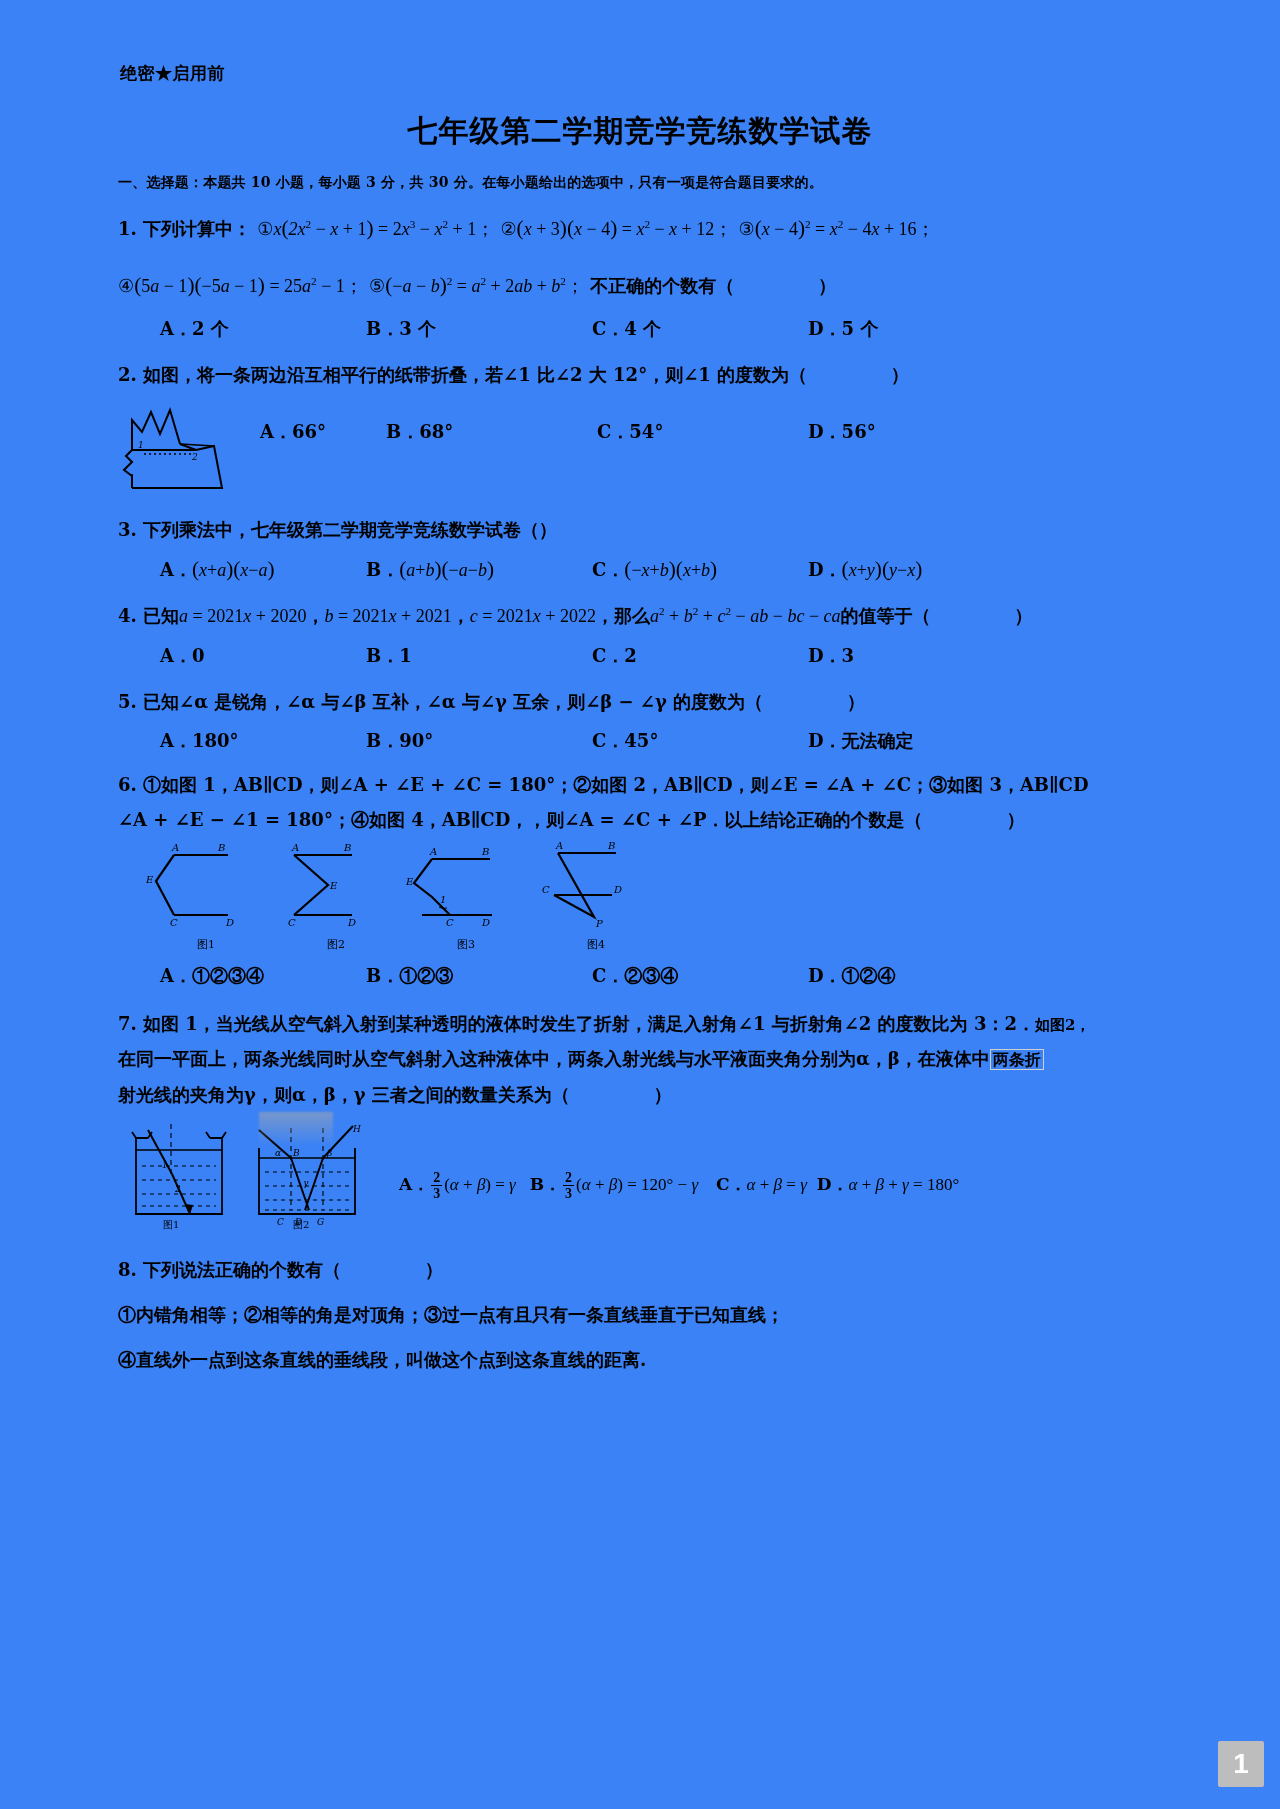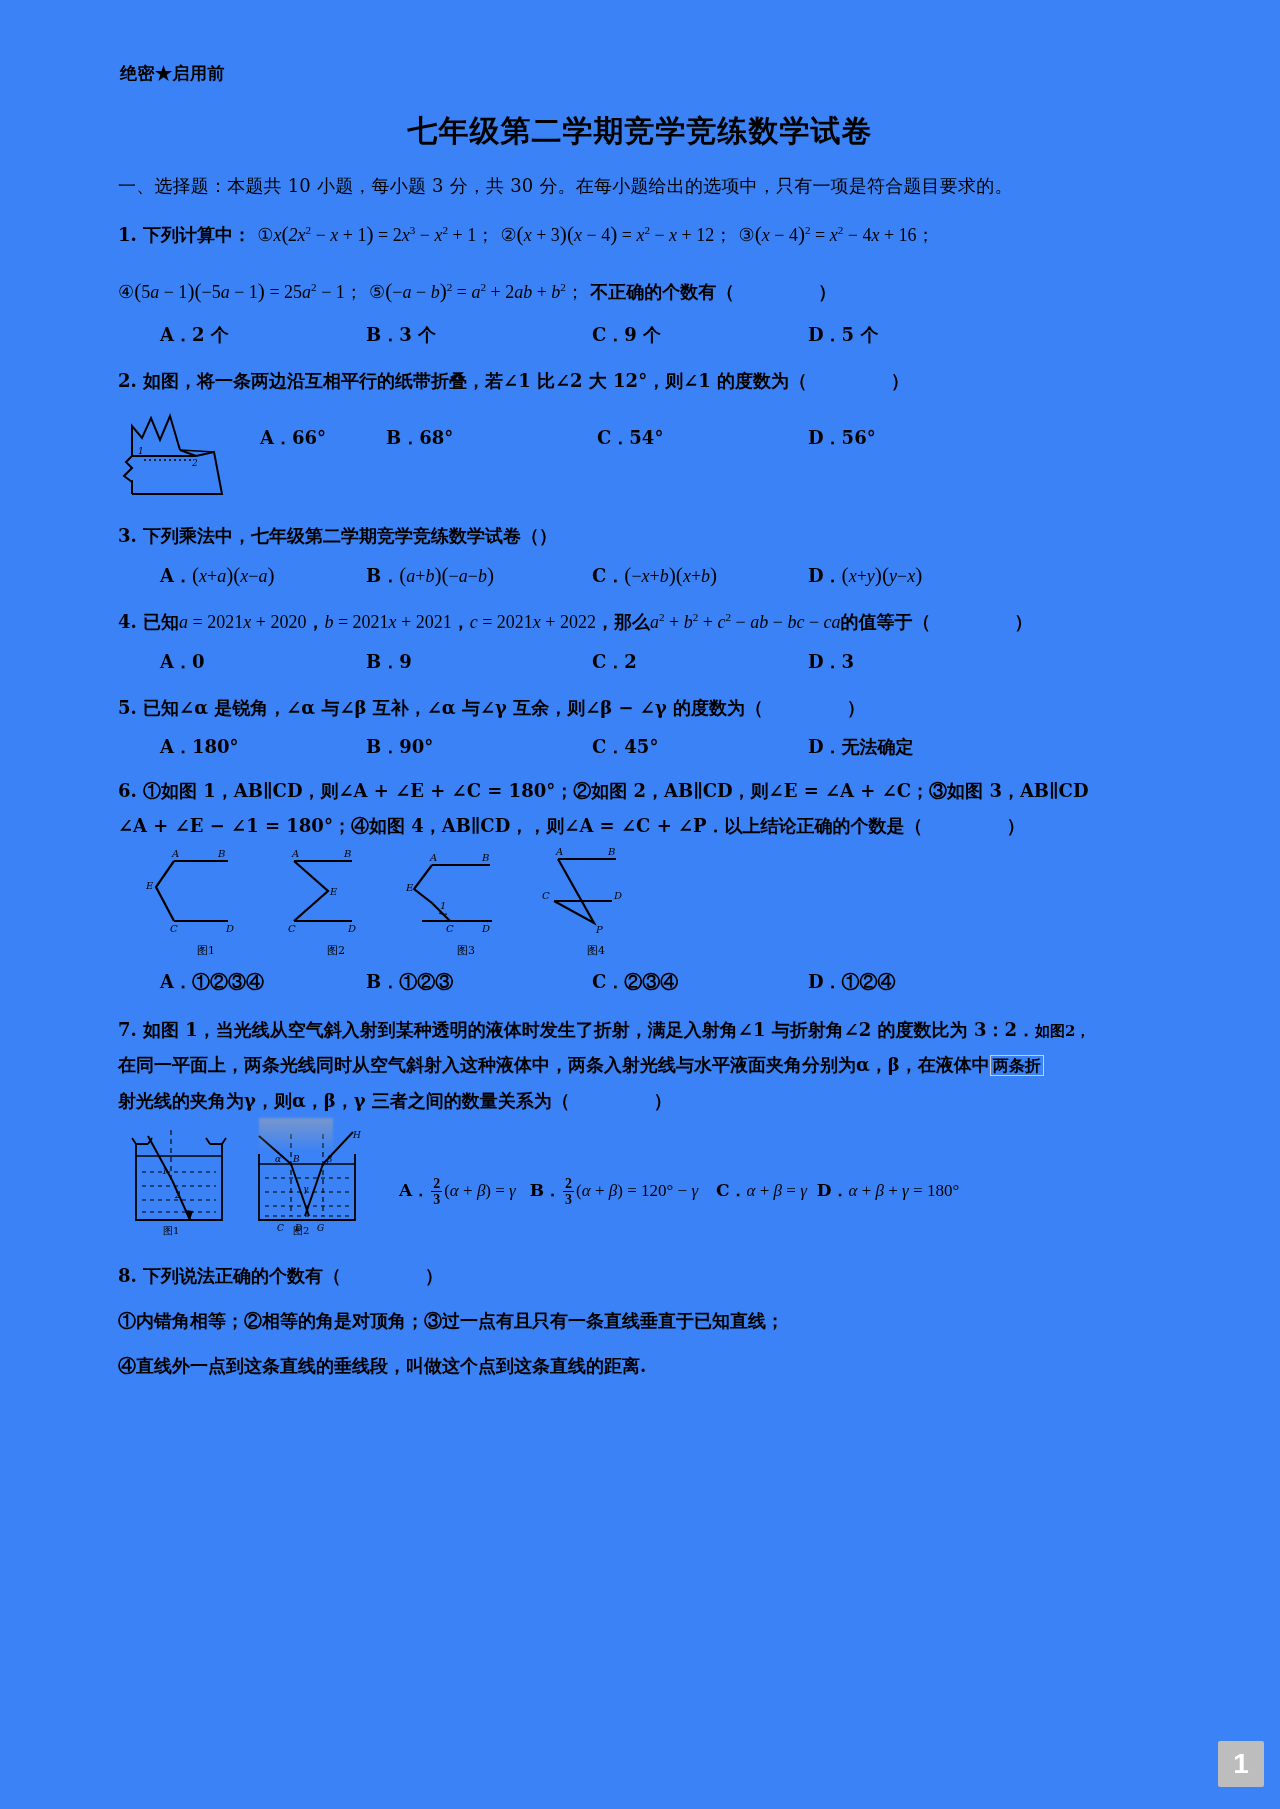--- a/index.html
+++ b/index.html
@@ -25,21 +25,21 @@
     margin:22px 0 0 2px;
   }
   .title{
     text-align:center;
     font-size:30px;
     font-weight:700;
     letter-spacing:1px;
     margin:26px 0 22px 0;
   }
   .section-head{
-    font-size:18px;font-weight:400;
+    font-size:14px;font-weight:700;
     margin:0 0 6px 0;
     letter-spacing:.2px;
   }
   .q{
     font-size:18px;
     line-height:1.95;
     margin:16px 0 0 0;
     font-weight:600;
   }
   .q .num{font-weight:700;}
@@ -124,21 +124,21 @@
     <span class="mr">③<span class="big">(</span><i class="m">x</i> − 4<span class="big">)</span><sup>2</sup> = <i class="m">x</i><sup>2</sup> − 4<i class="m">x</i> + 16；</span>
   </div>
   <div class="q cn">
     <span class="mr">④<span class="big">(</span>5<i class="m">a</i> − 1<span class="big">)(</span>−5<i class="m">a</i> − 1<span class="big">)</span> = 25<i class="m">a</i><sup>2</sup> − 1；</span>
     <span class="mr">⑤<span class="big">(</span>−<i class="m">a</i> − <i class="m">b</i><span class="big">)</span><sup>2</sup> = <i class="m">a</i><sup>2</sup> + 2<i class="m">ab</i> + <i class="m">b</i><sup>2</sup>；</span>
     <span>不正确的个数有（</span><span class="blank"></span>）
   </div>
   <div class="opts cn">
     <span class="opt-a">A．2 个</span>
     <span class="opt-b">B．3 个</span>
-    <span class="opt-c">C．9 个</span>
+    <span class="opt-c">C．4 个</span>
     <span class="opt-d">D．5 个</span>
   </div>
 
   <div class="q cn">
     <span class="num">2.</span>
     <span>如图，将一条两边沿互相平行的纸带折叠，若∠1 比∠2 大 12°，则∠1 的度数为（</span><span class="blank"></span>）
   </div>
 
   <div class="figrow" style="margin-top:6px;">
     <div style="width:130px;">
@@ -175,21 +175,21 @@
     <span class="opt-c cn">C．<span class="mr"><span class="big">(</span>−<i class="m">x</i>+<i class="m">b</i><span class="big">)(</span><i class="m">x</i>+<i class="m">b</i><span class="big">)</span></span></span>
     <span class="opt-d cn">D．<span class="mr"><span class="big">(</span><i class="m">x</i>+<i class="m">y</i><span class="big">)(</span><i class="m">y</i>−<i class="m">x</i><span class="big">)</span></span></span>
   </div>
 
   <div class="q cn">
     <span class="num">4.</span>
     <span>已知</span><span class="mr"><i class="m">a</i> = 2021<i class="m">x</i> + 2020</span>，<span class="mr"><i class="m">b</i> = 2021<i class="m">x</i> + 2021</span>，<span class="mr"><i class="m">c</i> = 2021<i class="m">x</i> + 2022</span>，那么<span class="mr"><i class="m">a</i><sup>2</sup> + <i class="m">b</i><sup>2</sup> + <i class="m">c</i><sup>2</sup> − <i class="m">ab</i> − <i class="m">bc</i> − <i class="m">ca</i></span>的值等于（<span class="blank"></span>）
   </div>
   <div class="opts cn">
     <span class="opt-a">A．0</span>
-    <span class="opt-b">B．9</span>
+    <span class="opt-b">B．1</span>
     <span class="opt-c">C．2</span>
     <span class="opt-d">D．3</span>
   </div>
 
   <div class="q cn">
     <span class="num">5.</span>
     <span>已知∠α 是锐角，∠α 与∠β 互补，∠α 与∠γ 互余，则∠β − ∠γ 的度数为（</span><span class="blank"></span>）
   </div>
   <div class="opts cn">
     <span class="opt-a">A．180°</span>

